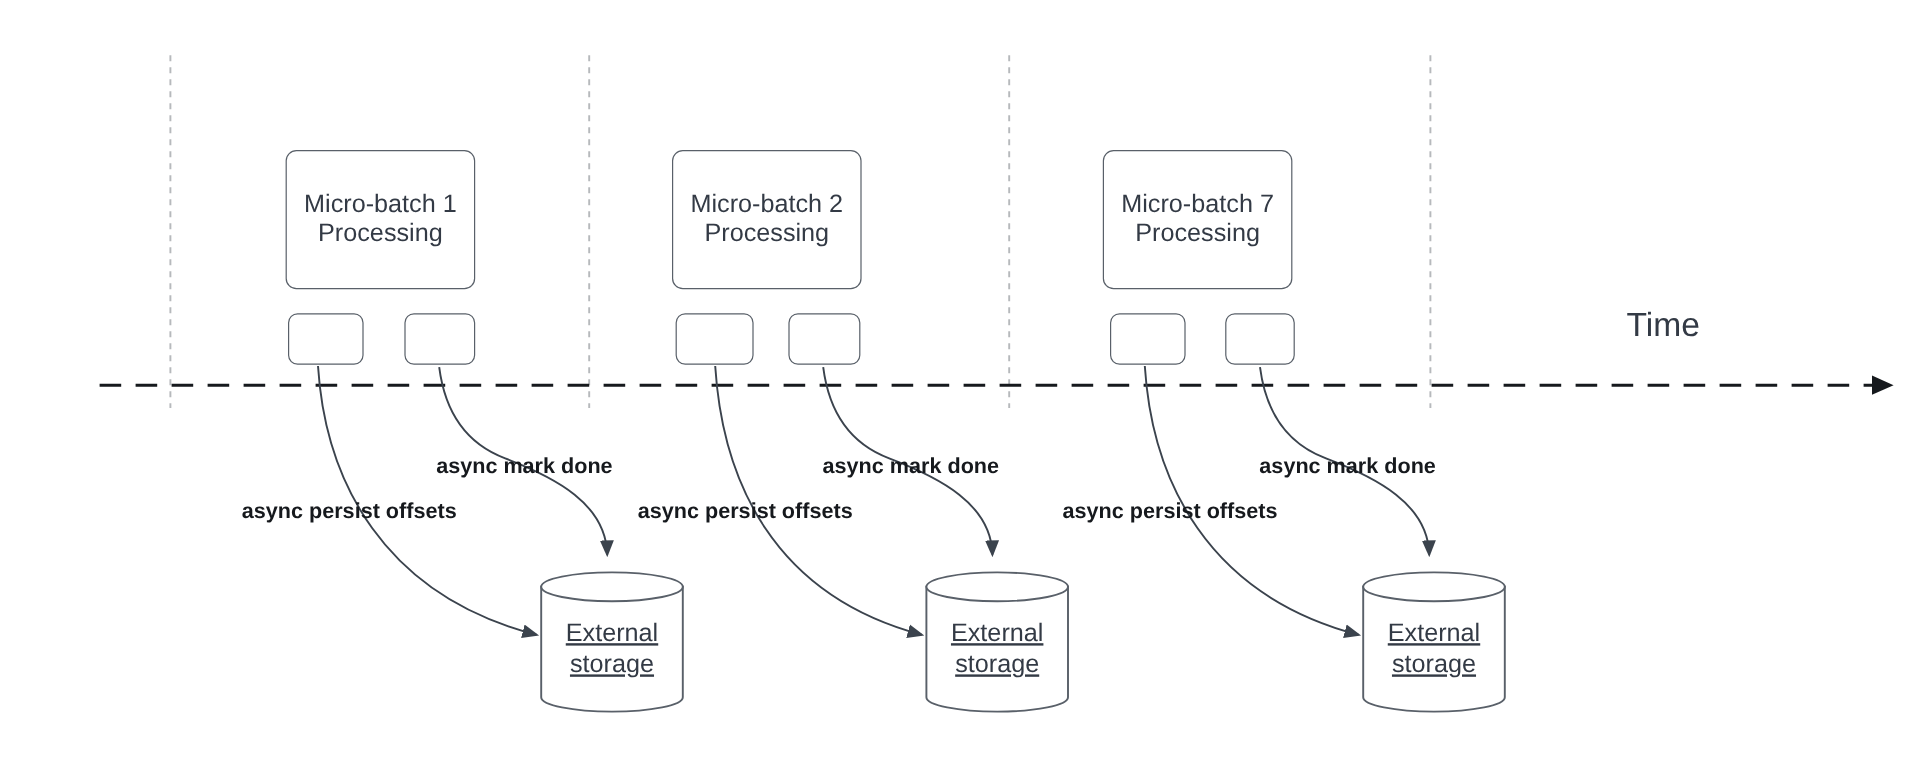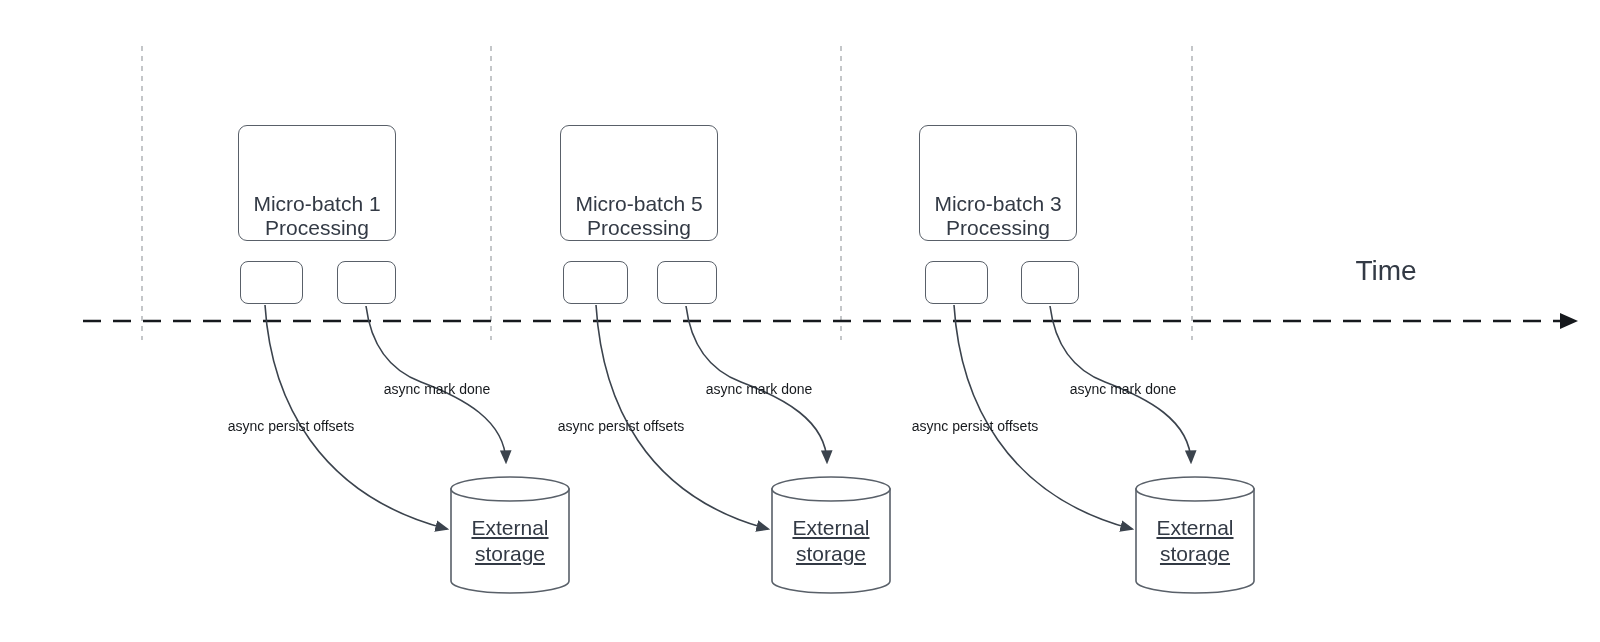--- a/index.html
+++ b/index.html
@@ -19,30 +19,30 @@
   .artwork{position:absolute;left:0;top:0;width:1600px;height:642px;}
   .guide-line{stroke:var(--guide-stroke);stroke-width:1.6;stroke-dasharray:5 5;}
   .timeline{stroke:var(--axis-stroke);stroke-width:2.4;stroke-dasharray:18 12;}
   .timeline-head{fill:var(--axis-stroke);stroke:none;}
   .cyl{fill:#ffffff;stroke:var(--shape-stroke);stroke-width:1.6;}
   .connector{fill:none;stroke:var(--connector-stroke);stroke-width:1.6;}
   .arrowhead-fill{fill:var(--connector-stroke);}
   .process-box{
     position:absolute;top:125px;width:158px;height:116px;box-sizing:border-box;
     border:1.5px solid var(--shape-stroke);border-radius:9px;background:#fff;
-    display:flex;align-items:flex-end;justify-content:center;text-align:center;
+    display:flex;align-items:center;justify-content:center;text-align:center;
     font-size:21px;line-height:24px;color:var(--shape-text);
   }
   .task-box{
     position:absolute;top:261px;height:43px;box-sizing:border-box;
     border:1.5px solid var(--shape-stroke);border-radius:8px;background:#fff;
   }
   .arrow-label{
     position:absolute;transform:translate(-50%,-50%);
-    font-size:14px;font-weight:normal;white-space:nowrap;color:var(--label-text);
+    font-size:18px;font-weight:bold;white-space:nowrap;color:var(--label-text);
   }
   .storage-label{
     position:absolute;transform:translate(-50%,-50%);width:110px;text-align:center;
     font-size:21px;line-height:26px;color:var(--shape-text);text-decoration:underline;
   }
   .time-label{
     position:absolute;left:1386px;top:271px;transform:translate(-50%,-50%);
     font-size:28px;color:var(--shape-text);white-space:nowrap;
   }
 </style>
@@ -96,30 +96,30 @@
   <div class="process-box" style="left:238px">
     <span>Micro-batch 1 Processing</span>
   </div>
   <div class="task-box" style="left:240px;width:63px"></div>
   <div class="task-box" style="left:337px;width:59px"></div>
   <div class="arrow-label" style="left:291px;top:426px">async persist offsets</div>
   <div class="arrow-label" style="left:437px;top:389px">async mark done</div>
   <div class="storage-label" style="left:510px;top:541px">External storage</div>
 
   <div class="process-box" style="left:560px">
-    <span>Micro-batch 5 Processing</span>
+    <span>Micro-batch 2 Processing</span>
   </div>
   <div class="task-box" style="left:563px;width:65px"></div>
   <div class="task-box" style="left:657px;width:60px"></div>
   <div class="arrow-label" style="left:621px;top:426px">async persist offsets</div>
   <div class="arrow-label" style="left:759px;top:389px">async mark done</div>
   <div class="storage-label" style="left:831px;top:541px">External storage</div>
 
   <div class="process-box" style="left:919px">
-    <span>Micro-batch 3 Processing</span>
+    <span>Micro-batch 7 Processing</span>
   </div>
   <div class="task-box" style="left:925px;width:63px"></div>
   <div class="task-box" style="left:1021px;width:58px"></div>
   <div class="arrow-label" style="left:975px;top:426px">async persist offsets</div>
   <div class="arrow-label" style="left:1123px;top:389px">async mark done</div>
   <div class="storage-label" style="left:1195px;top:541px">External storage</div>
 
   <div class="time-label">Time</div>
 </div>
 

